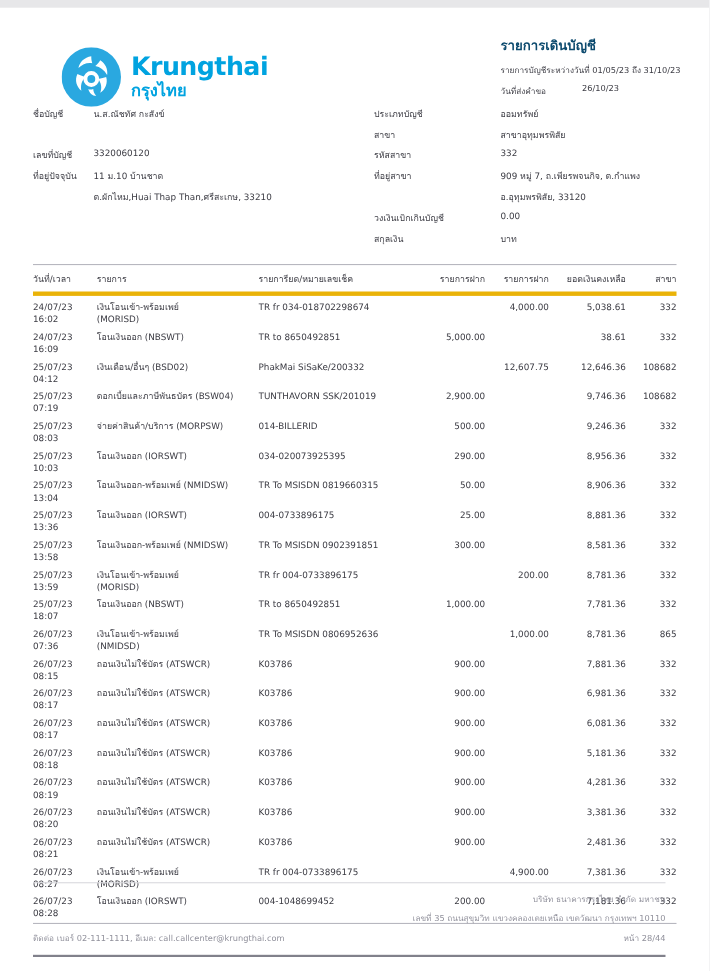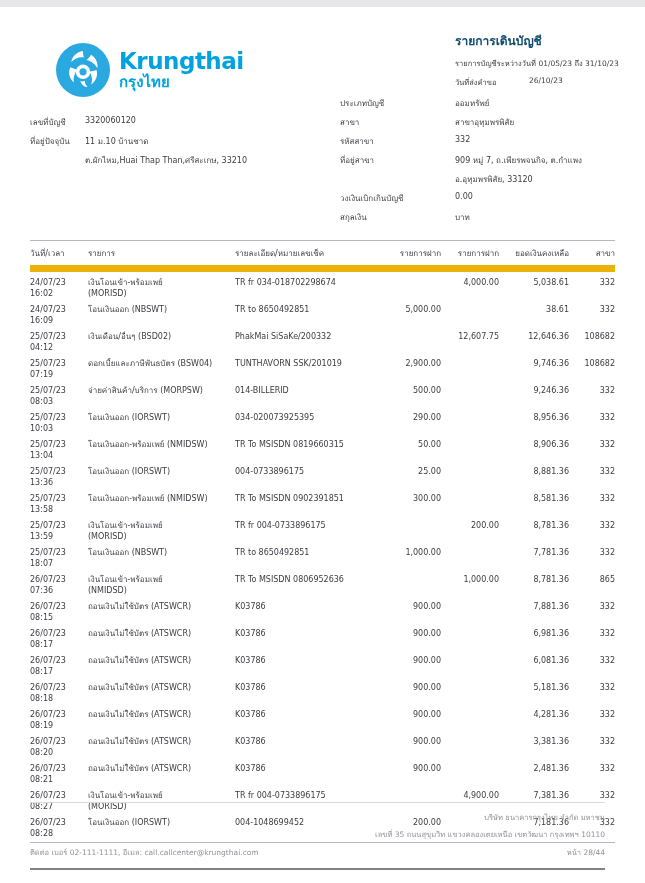--- a/index.html
+++ b/index.html
@@ -32,21 +32,21 @@
   .irow{ display:flex; height:19px; align-items:flex-start; font-size:8px; }
   .irow .lbl{ color:#3b3b43; }
   .left .lbl{ width:55px; flex:none; }
   .right .lbl{ width:115px; flex:none; }
   .irow .val{ color:#3b3b43; white-space:nowrap; }
 
   
   .table{ margin:10px 30px 0 30px; }
   .thead{
     display:grid; grid-template-columns:58px 147px 128px 78px 58px 70px 46px;
-    border-top:1px solid #b7b7bf; border-bottom:7px solid #eab308;
+    border-top:1px solid #b7b7bf; border-bottom:4px solid #eab308;
     padding:7px 0 6px 0; font-size:8px; color:#3b3b43;
   }
   .thead .hc{ line-height:11px; }
   .thead .hc.num{ text-align:right; }
   .trow{
     display:grid; grid-template-columns:58px 147px 128px 78px 58px 70px 46px;
     min-height:26px; padding-top:5px; font-size:8px;
   }
   .cell .ln{ line-height:11px; min-height:11px; white-space:nowrap; overflow:hidden; }
   .c-num{ text-align:right; }
@@ -90,20 +90,24 @@
       <div class="doc-period">รายการบัญชีระหว่างวันที่ 01/05/23 ถึง 31/10/23</div>
       <div class="doc-req">
         <span class="lbl">วันที่ส่งคำขอ</span>
         <span class="val">26/10/23</span>
       </div>
     </div>
   </div>
 
   <div class="info">
     <div class="info-col left">
+      <div class="irow">
+        <span class="lbl">ชื่อบัญชี</span>
+        <span class="val">น.ส.ณัชทัศ กะสังข์</span>
+      </div>
       <div class="irow"></div>
       <div class="irow">
         <span class="lbl">เลขที่บัญชี</span>
         <span class="val">3320060120</span>
       </div>
       <div class="irow">
         <span class="lbl">ที่อยู่ปัจจุบัน</span>
         <span class="val">11 ม.10 บ้านชาด</span>
       </div>
       <div class="irow">
@@ -140,21 +144,21 @@
         <span class="lbl">สกุลเงิน</span>
         <span class="val">บาท</span>
       </div>
     </div>
   </div>
 
   <div class="table">
     <div class="thead">
       <div class="hc">วันที่/เวลา</div>
       <div class="hc">รายการ</div>
-      <div class="hc">รายละเอียด/หมายเลขเช็ค</div>
+      <div class="hc">รายการียด/หมายเลขเช็ค</div>
       <div class="hc num">รายการฝาก</div>
       <div class="hc num">รายการฝาก</div>
       <div class="hc num">ยอดเงินคงเหลือ</div>
       <div class="hc num">สาขา</div>
     </div>
     <div class="tbody">
   <div class="trow">
     <div class="cell c-date">
             <div class="ln">24/07/23</div>
             <div class="ln">16:02</div>

